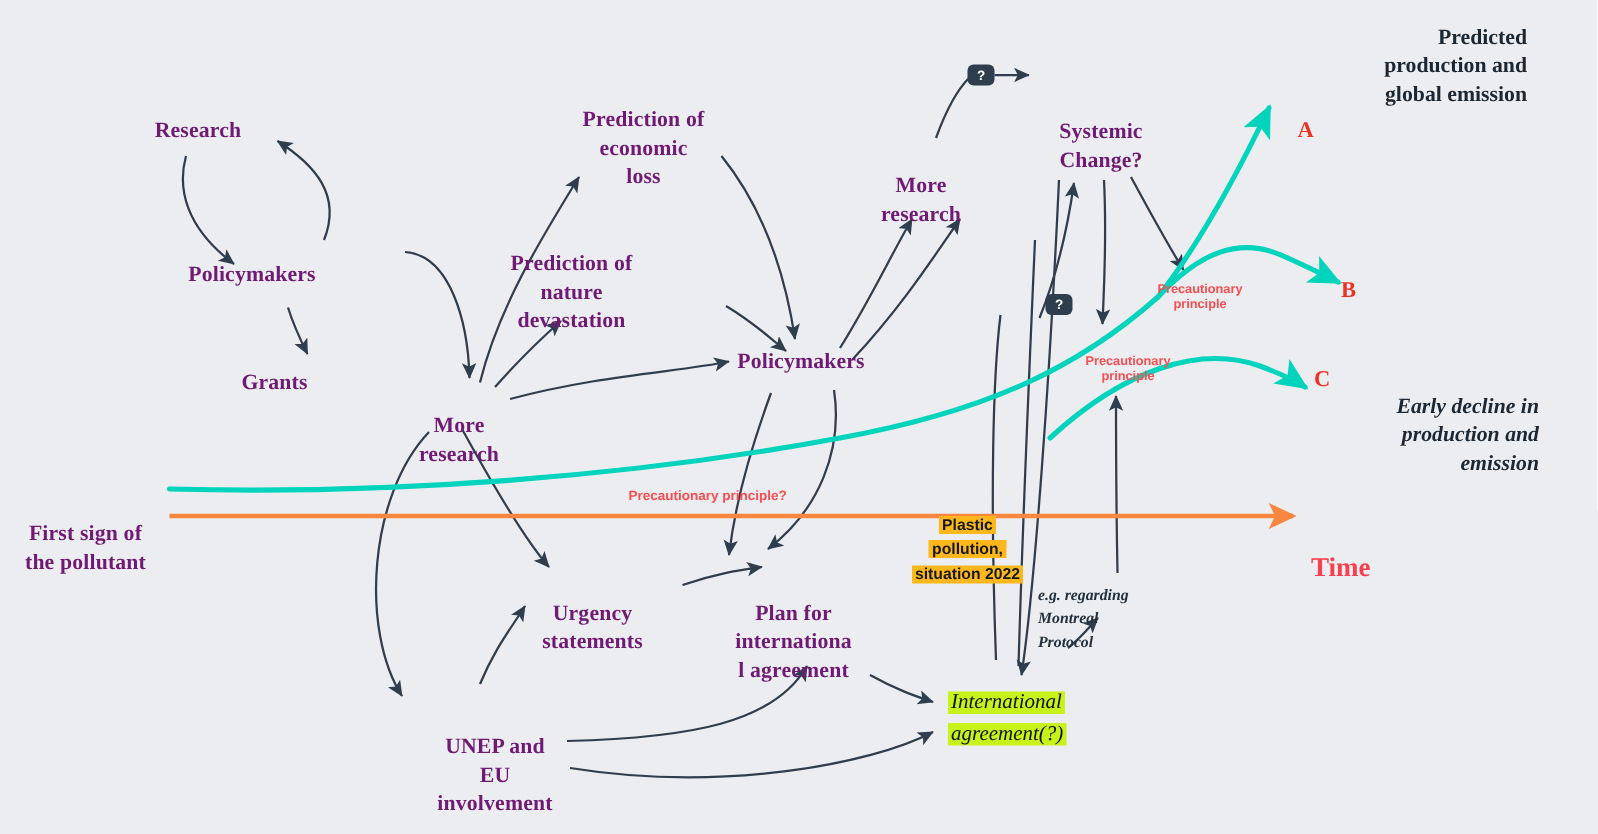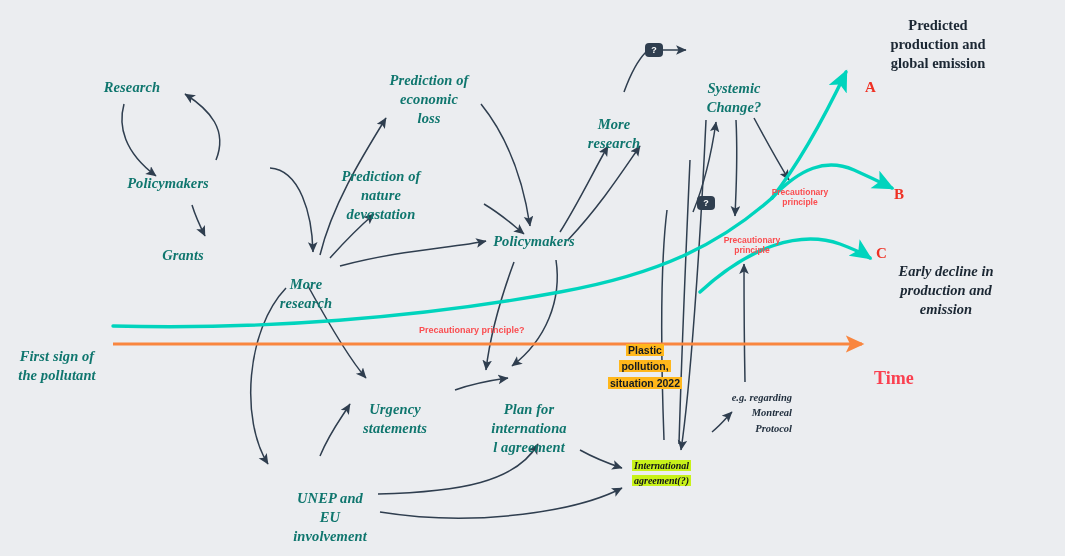--- a/index.html
+++ b/index.html
@@ -17,47 +17,46 @@
   }
   #vec {
     position: absolute;
     left: 0; top: 0;
     width: 1065px;
     height: 556px;
     pointer-events: none;
   }
   .node {
     position: absolute;
-    color: #0f766e;
+    color: #701a75;
     font-weight: bold;
     font-size: 14.5px;
     line-height: 1.30;
     text-align: center;
     letter-spacing: 0.1px;
-    font-style: italic;
   }
   .node-wide { width: 130px; }
   .node-narrow { width: 100px; }
   .note-italic {
     position: absolute;
     color: #1b2733;
     font-weight: bold;
     font-style: italic;
     font-size: 14.5px;
     line-height: 1.32;
-    text-align: center;
+    text-align: right;
   }
   .note-small-italic {
     position: absolute;
     color: #22303f;
     font-style: italic;
     font-weight: bold;
     font-size: 10.5px;
     line-height: 1.45;
-    text-align: right;
+    text-align: left;
   }
   .redlabel {
     position: absolute;
     color: #fa4d50;
     font-weight: bold;
     font-size: 8.5px;
     line-height: 1.25;
     text-align: center;
     font-family: "Liberation Sans", sans-serif;
   }
@@ -90,22 +89,22 @@
     line-height: 1.55;
     color: #141a20;
     font-family: "Liberation Sans", sans-serif;
     margin-top: 44px;
   }
   .hl-orange span { background: #ffb71b; padding: 0 2px; box-decoration-break: clone; -webkit-box-decoration-break: clone; }
   .hl-green {
     position: absolute;
     width: 110px;
     text-align: left;
-    font-size: 10px;
-    font-weight: bold;
+    font-size: 14px;
+    font-weight: normal;
     font-style: italic;
     line-height: 1.5;
     color: #101418;
   }
   .hl-green span { background: #c8f219; padding: 0 2px; box-decoration-break: clone; -webkit-box-decoration-break: clone; }
   .qbox {
     position: absolute;
     width: 18px;
     height: 14px;
     background: #2f3e4f;

